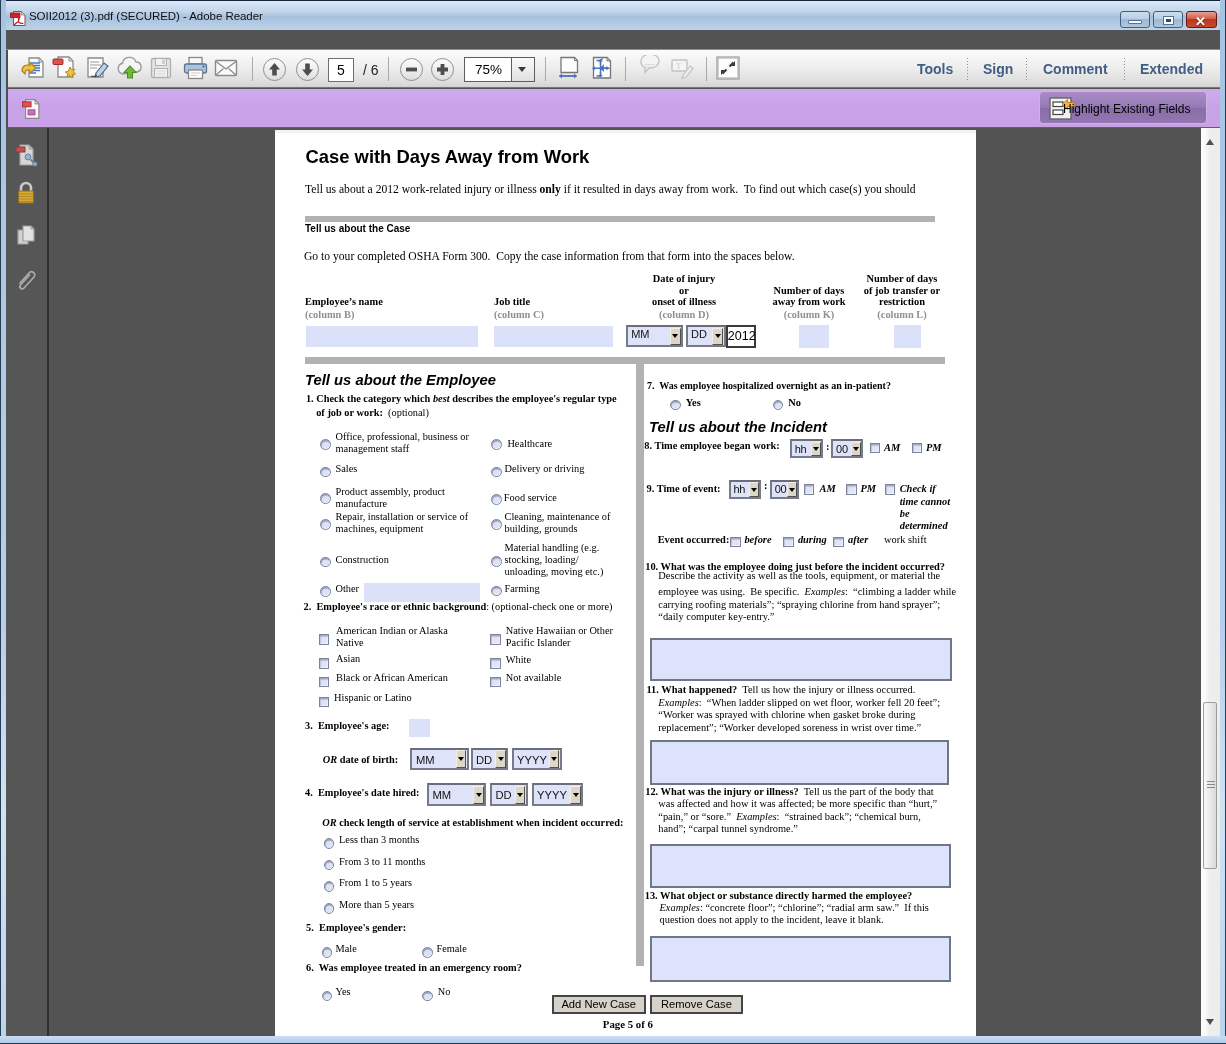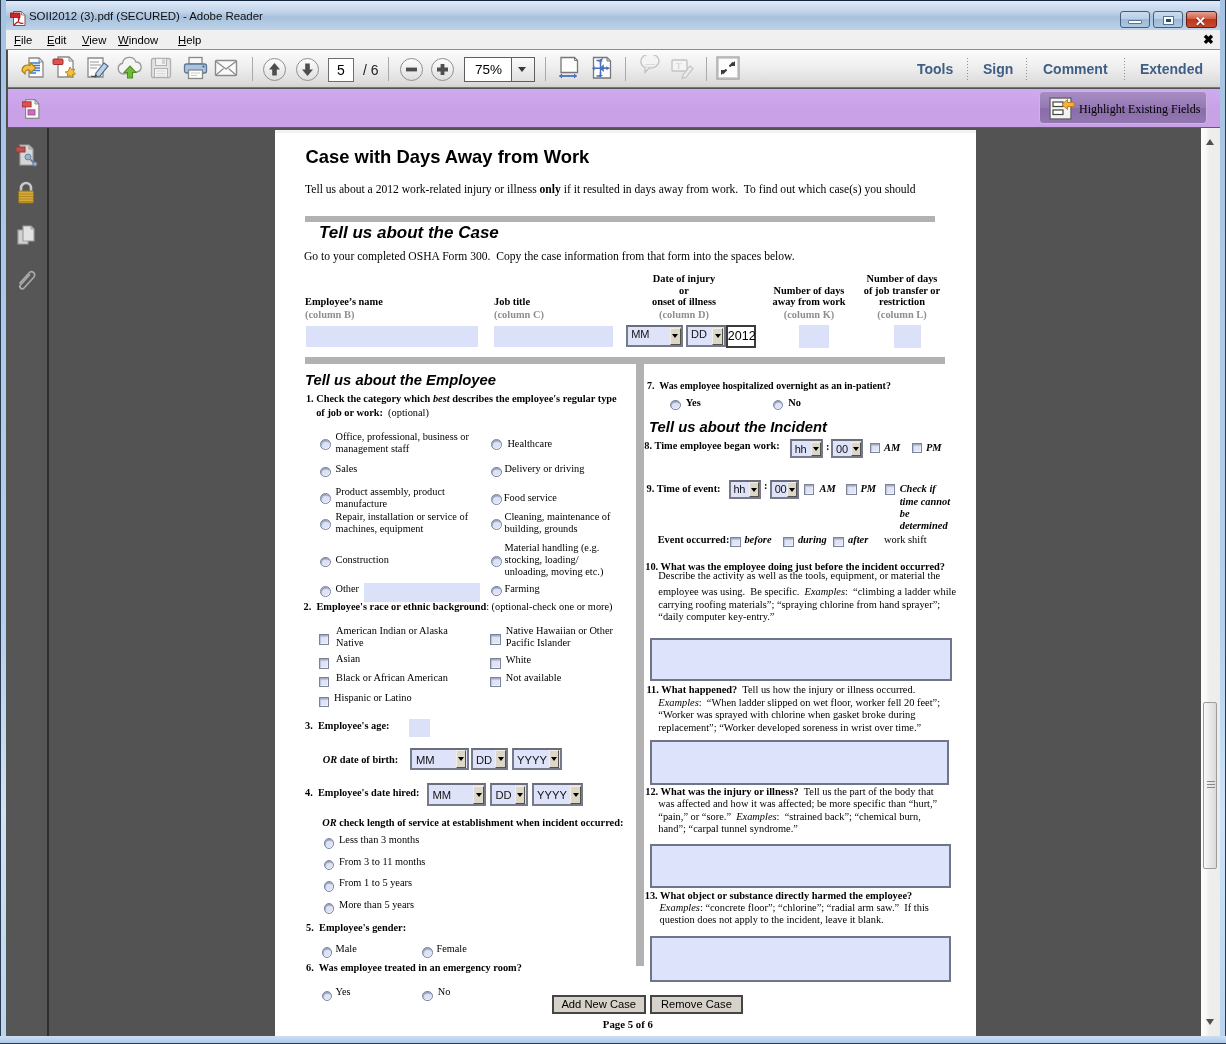--- a/index.html
+++ b/index.html
@@ -34,21 +34,21 @@
 .tdot { position:absolute; top:8px; width:1px; height:23px; background:repeating-linear-gradient(to bottom,#909090 0 1px,transparent 1px 3px); }
 .tbi { position:absolute; top:5px; }
 .tcirc { position:absolute; top:7.5px; width:23px; height:23px; border-radius:50%; background:linear-gradient(#fefefe,#dedede); border:1px solid #8f8f8f; }
 .tcirc svg { position:absolute; left:0; top:0; }
 
 #notif { position:absolute; left:6px; top:89px; width:1214px; height:39px;
   background:linear-gradient(to bottom,#cfabee 0%,#c9a1e8 50%,#c9a2e6 100%); border-bottom:1px solid #5f5f5f;}
 #notif .ntext { position:absolute; left:44px; top:12px; font-size:12.3px; color:#0d0d2b; }
 #hlbtn { position:absolute; left:1033px; top:2px; width:168px; height:33px; border:1px solid #c9b6de; border-radius:4px;
   background:linear-gradient(to bottom,#a78dc4 0%,#9679b4 50%,#8a6ca8 51%,#9377b1 100%); }
-#hlbtn .htext { position:absolute; left:39px; top:9.5px; font-size:12px; color:#000; white-space:nowrap;font-family:Liberation Serif, serif; }
+#hlbtn .htext { position:absolute; left:23px; top:9.5px; font-size:12px; color:#000; white-space:nowrap; }
 
 #sidebar { position:absolute; left:6px; top:128px; width:43px; height:908px; background:#565656; border-right:2px solid #2e2e2e; }
 #canvas { position:absolute; left:51px; top:128px; width:1150px; height:908px; background:#535353; }
 #page { position:absolute; left:224px; top:2px; width:701px; height:906px; background:#ffffff; overflow:hidden; }
 #scroll { position:absolute; left:1201px; top:128px; width:19px; height:908px; background:linear-gradient(to right,#fdfdfd 0%,#fafafa 22%,#eeeeec 45%,#ededeb 100%); }
 #scroll .sarr { position:absolute; left:5px; width:0; height:0; }
 #thumb { position:absolute; left:2px; top:574px; width:14px; height:167px; background:linear-gradient(to right,#f8f8f8,#dadada); border:1px solid #9c9c9c; border-radius:2px; }
 #bleft { position:absolute; left:0; top:0; width:6px; height:1044px; background:linear-gradient(to bottom,#a7c3e2 0%,#b5d0ec 60%,#cfe3f6 78%,#b9d4ee 100%); border-left:1px solid #2b3c50;}
 #bright { position:absolute; left:1220px; top:0; width:6px; height:1044px; background:linear-gradient(to bottom,#a7c3e2 0%,#b5d0ec 60%,#cfe3f6 78%,#b9d4ee 100%); border-right:1px solid #2b3c50;}
 #bbottom { position:absolute; left:0; top:1036px; width:1226px; height:8px; background:linear-gradient(to bottom,#cadef3,#afcbe9); border-bottom:1px solid #2b3c50;}
@@ -84,28 +84,20 @@
     <div id="btnmin" class="winbtn">
         <div class="glyph"></div>
       </div>
     <div id="btnmax" class="winbtn">
         <div class="glyph"></div>
       </div>
     <div id="btnclose" class="winbtn">
         <div class="glyph">✕</div>
       </div>
   </div>
-  <div id="menubar">
-    <span style="left:8px"><u>F</u>ile</span>
-    <span style="left:41px"><u>E</u>dit</span>
-    <span style="left:76px"><u>V</u>iew</span>
-    <span style="left:112px"><u>W</u>indow</span>
-    <span style="left:172px"><u>H</u>elp</span>
-    <div id="menux">✖</div>
-  </div>
   <div id="toolbar">
     <svg class="tbi" style="left:12.5px;top:5px" width="28" height="28" viewBox="0 0 28 28">
         <path d="M10 3 h10 l4 4 v15 h-14 z" fill="#fdfdfd" stroke="#8a8a8a" stroke-width="1.3"></path>
 <path d="M20 3 l4 4 h-4 z" fill="#e8e8e8" stroke="#8a8a8a"></path>
 <path d="M12 8 h9 M12 10.5 h9 M12 13 h9 M12 15.5 h9 M12 18 h5" stroke="#3a7ad4" stroke-width="1.5"></path>
 <path d="M3 16 c0 -5 4 -7 8 -5.5 l0 -3 6 5.5 -6 5.5 0 -3 c-3 -1.5 -5 0 -5 3.5 z" fill="#f3c13d" stroke="#a87d1c" stroke-width="1.1"></path>
       </svg>
     <svg class="tbi" style="left:45px;top:5px" width="28" height="28" viewBox="0 0 28 28">
         <path d="M7 2 h11 l4 4 v16 h-15 z" fill="#fdfdfd" stroke="#8a8a8a" stroke-width="1.3"></path>
 <path d="M18 2 l4 4 h-4 z" fill="#e8e8e8" stroke="#8a8a8a"></path>
@@ -246,21 +238,21 @@
     <svg style="position:absolute;left:8px;top:139px" width="24" height="24" viewBox="0 0 24 24">
         <path d="M6 16 l9 -10 a3.2 3.2 0 0 1 5 4 l-10 11 a2.2 2.2 0 0 1 -3.5 -3 l9 -10" fill="none" stroke="#a9a9a9" stroke-width="1.7" stroke-linecap="round"></path>
       </svg>
   </div>
   <div id="canvas">
     <div id="page">
       <div style="position:absolute;left:0;top:0;width:701px;height:3px;background:#f3f3f3"></div>
       <div class="san" style="left:30.5px;top:17.900000000000006px;font-size:18.4px;font-weight:bold">Case with Days Away from Work</div>
       <div class="ser" style="left:30px;top:53.599999999999994px;font-size:11.6px">Tell us about a 2012 work-related injury or illness <b>only</b> if it resulted in days away from work.&nbsp; To find out which case(s) you should</div>
       <div class="hbar" style="left:30px;top:86px;width:630px;height:6px"></div>
-      <div class="san" style="left:44px;top:94.0px;font-size:17px;font-weight:bold;font-style:italic">Tell us about the Case</div>
+      <div class="san" style="left:30px;top:94.0px;font-size:10px;font-weight:bold;">Tell us about the Case</div>
       <div class="ser" style="left:29px;top:121.0px;font-size:11.6px">Go to your completed OSHA Form 300.&nbsp; Copy the case information from that form into the spaces below.</div>
       <div class="ser" style="left:30px;top:167.39999999999998px;font-size:10.4px"><b>Employee’s name</b></div>
       <div class="ser" style="left:30px;top:179.5px;font-size:10.4px;color:#8f8f8f"><b>(column B)</b></div>
       <div class="ser" style="left:219px;top:167.39999999999998px;font-size:10.4px"><b>Job title</b></div>
       <div class="ser" style="left:219px;top:179.5px;font-size:10.4px;color:#8f8f8f"><b>(column C)</b></div>
       <div class="ser" style="left:344px;top:143.60000000000002px;font-size:10.4px;text-align:center;width:130px"><b>Date of injury</b></div>
       <div class="ser" style="left:344px;top:155.5px;font-size:10.4px;text-align:center;width:130px"><b>or</b></div>
       <div class="ser" style="left:344px;top:167.39999999999998px;font-size:10.4px;text-align:center;width:130px"><b>onset of illness</b></div>
       <div class="ser" style="left:344px;top:179.5px;font-size:10.4px;text-align:center;width:130px;color:#8f8f8f"><b>(column D)</b></div>
       <div class="ser" style="left:474px;top:155.5px;font-size:10.4px;text-align:center;width:120px"><b>Number of days</b></div>

